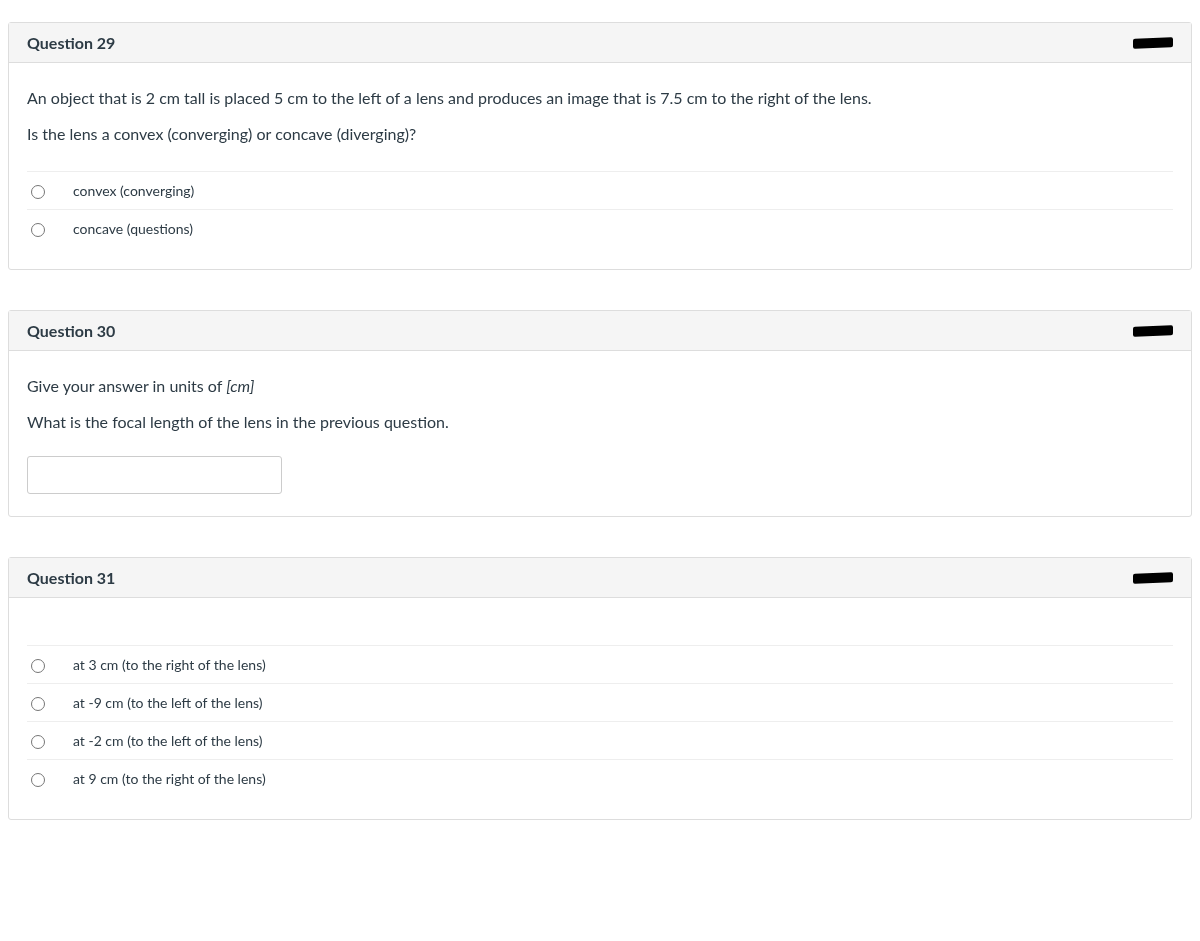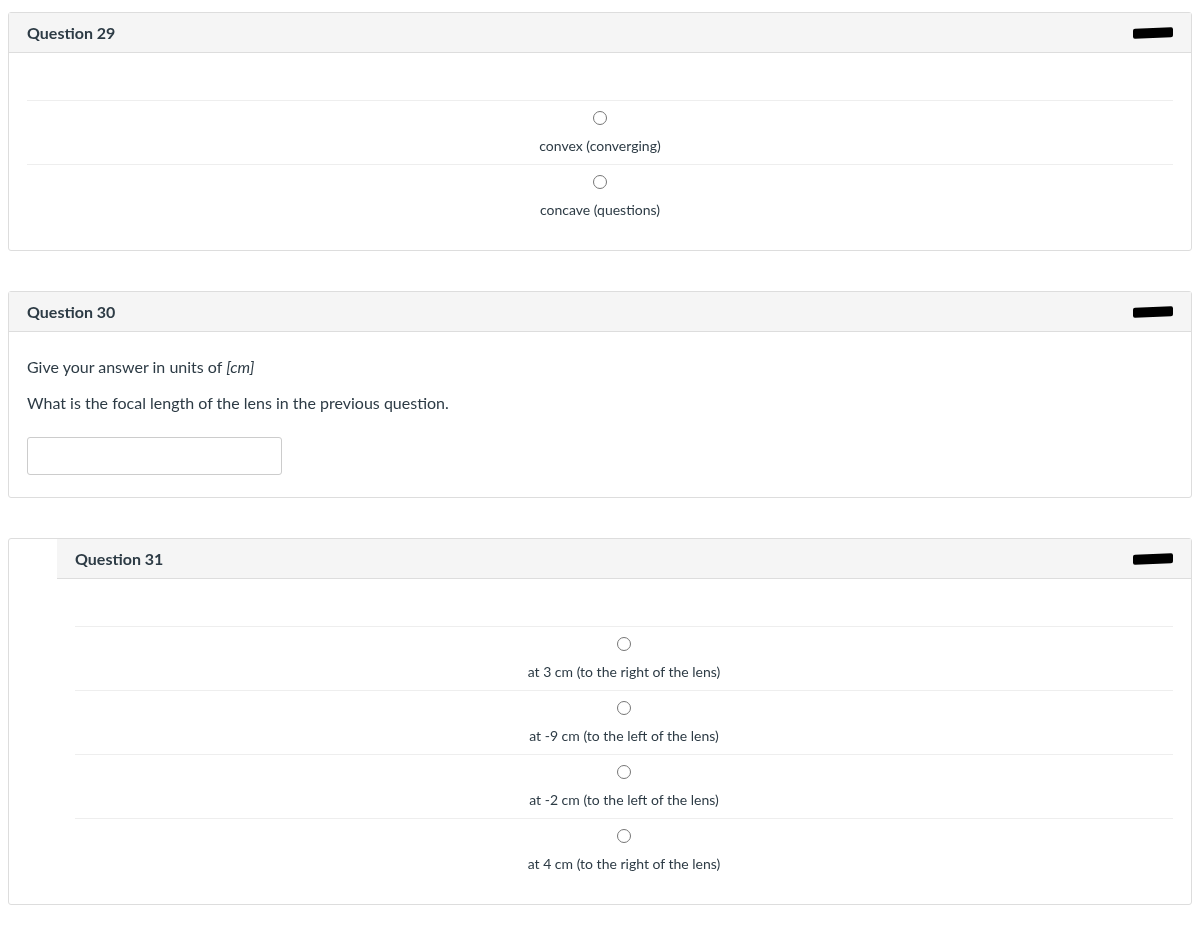--- a/index.html
+++ b/index.html
@@ -10,21 +10,21 @@
   body {
     font-family: "Lato", "Helvetica Neue", Helvetica, Arial, sans-serif;
     background: #ffffff;
     color: #2d3b45;
     font-size: 14px;
     padding: 10px 0;
   }
   .question-block {
     border: 1px solid #ddd;
     border-radius: 3px;
-    margin: 2px 8px 40px 8px;
+    margin: 12px 8px 40px 8px;
     background: #fff;
   }
   .question-header {
     display: flex;
     justify-content: space-between;
     align-items: center;
     padding: 10px 18px;
     background: #f5f5f5;
     border-bottom: 1px solid #ddd;
   }
@@ -60,25 +60,24 @@
   }
   .question-text em {
     font-style: italic;
   }
   .answer-options {
     margin-top: 25px;
     border-top: 1px solid #eee;
   }
   .answer-row {
     display: flex;
-    align-items: center;
+    align-items: flex-end;
     padding: 10px 4px;
     border-bottom: 1px solid #eee;
-    gap: 12px;
-    flex-direction: column;
+    gap: 28px;
   }
   .answer-row:last-child {
     border-bottom: none;
   }
   .answer-row input[type="radio"] {
     width: 14px;
     height: 14px;
     accent-color: #666;
     cursor: pointer;
   }
@@ -101,20 +100,22 @@
 </style>
 </head>
 <body>
 
 <div class="question-block">
   <div class="question-header">
     <span class="question-title">Question 29</span>
     <span class="points-redacted"></span>
   </div>
   <div class="question-body">
+    <p class="question-text">An object that is 2 cm tall is placed 5 cm to the left of a lens and produces an image that is 7.5 cm to the right of the lens.</p>
+    <p class="question-text">Is the lens a convex (converging) or concave (diverging)?</p>
     <div class="answer-options">
       <label class="answer-row">
         <input type="radio" name="q29" style="">
         <span class="answer-label">convex (converging)</span>
       </label>
       <label class="answer-row">
         <input type="radio" name="q29" style="">
         <span class="answer-label">concave (questions)</span>
       </label>
     </div>
@@ -128,38 +129,38 @@
   </div>
   <div class="question-body">
     <p class="question-text">Give your answer in units of <em>[cm]</em></p>
     <p class="question-text">What is the focal length of the lens in the previous question.</p>
     <div class="text-input-wrap">
       <input type="text" value="" style="">
     </div>
   </div>
 </div>
 
-<div class="question-block" style="margin-bottom:0;padding-left:48px;">
+<div class="question-block" style="margin-bottom:0;">
   <div class="question-header">
     <span class="question-title">Question 31</span>
     <span class="points-redacted"></span>
   </div>
   <div class="question-body">
     <div class="answer-options">
       <label class="answer-row">
         <input type="radio" name="q31" style="">
         <span class="answer-label">at 3 cm (to the right of the lens)</span>
       </label>
       <label class="answer-row">
         <input type="radio" name="q31" style="">
         <span class="answer-label">at -9 cm (to the left of the lens)</span>
       </label>
       <label class="answer-row">
         <input type="radio" name="q31" style="">
         <span class="answer-label">at -2 cm (to the left of the lens)</span>
       </label>
       <label class="answer-row">
         <input type="radio" name="q31" style="">
-        <span class="answer-label">at 4 cm (to the right of the lens)</span>
+        <span class="answer-label">at 9 cm (to the right of the lens)</span>
       </label>
     </div>
   </div>
 </div>
 
 </body></html>

